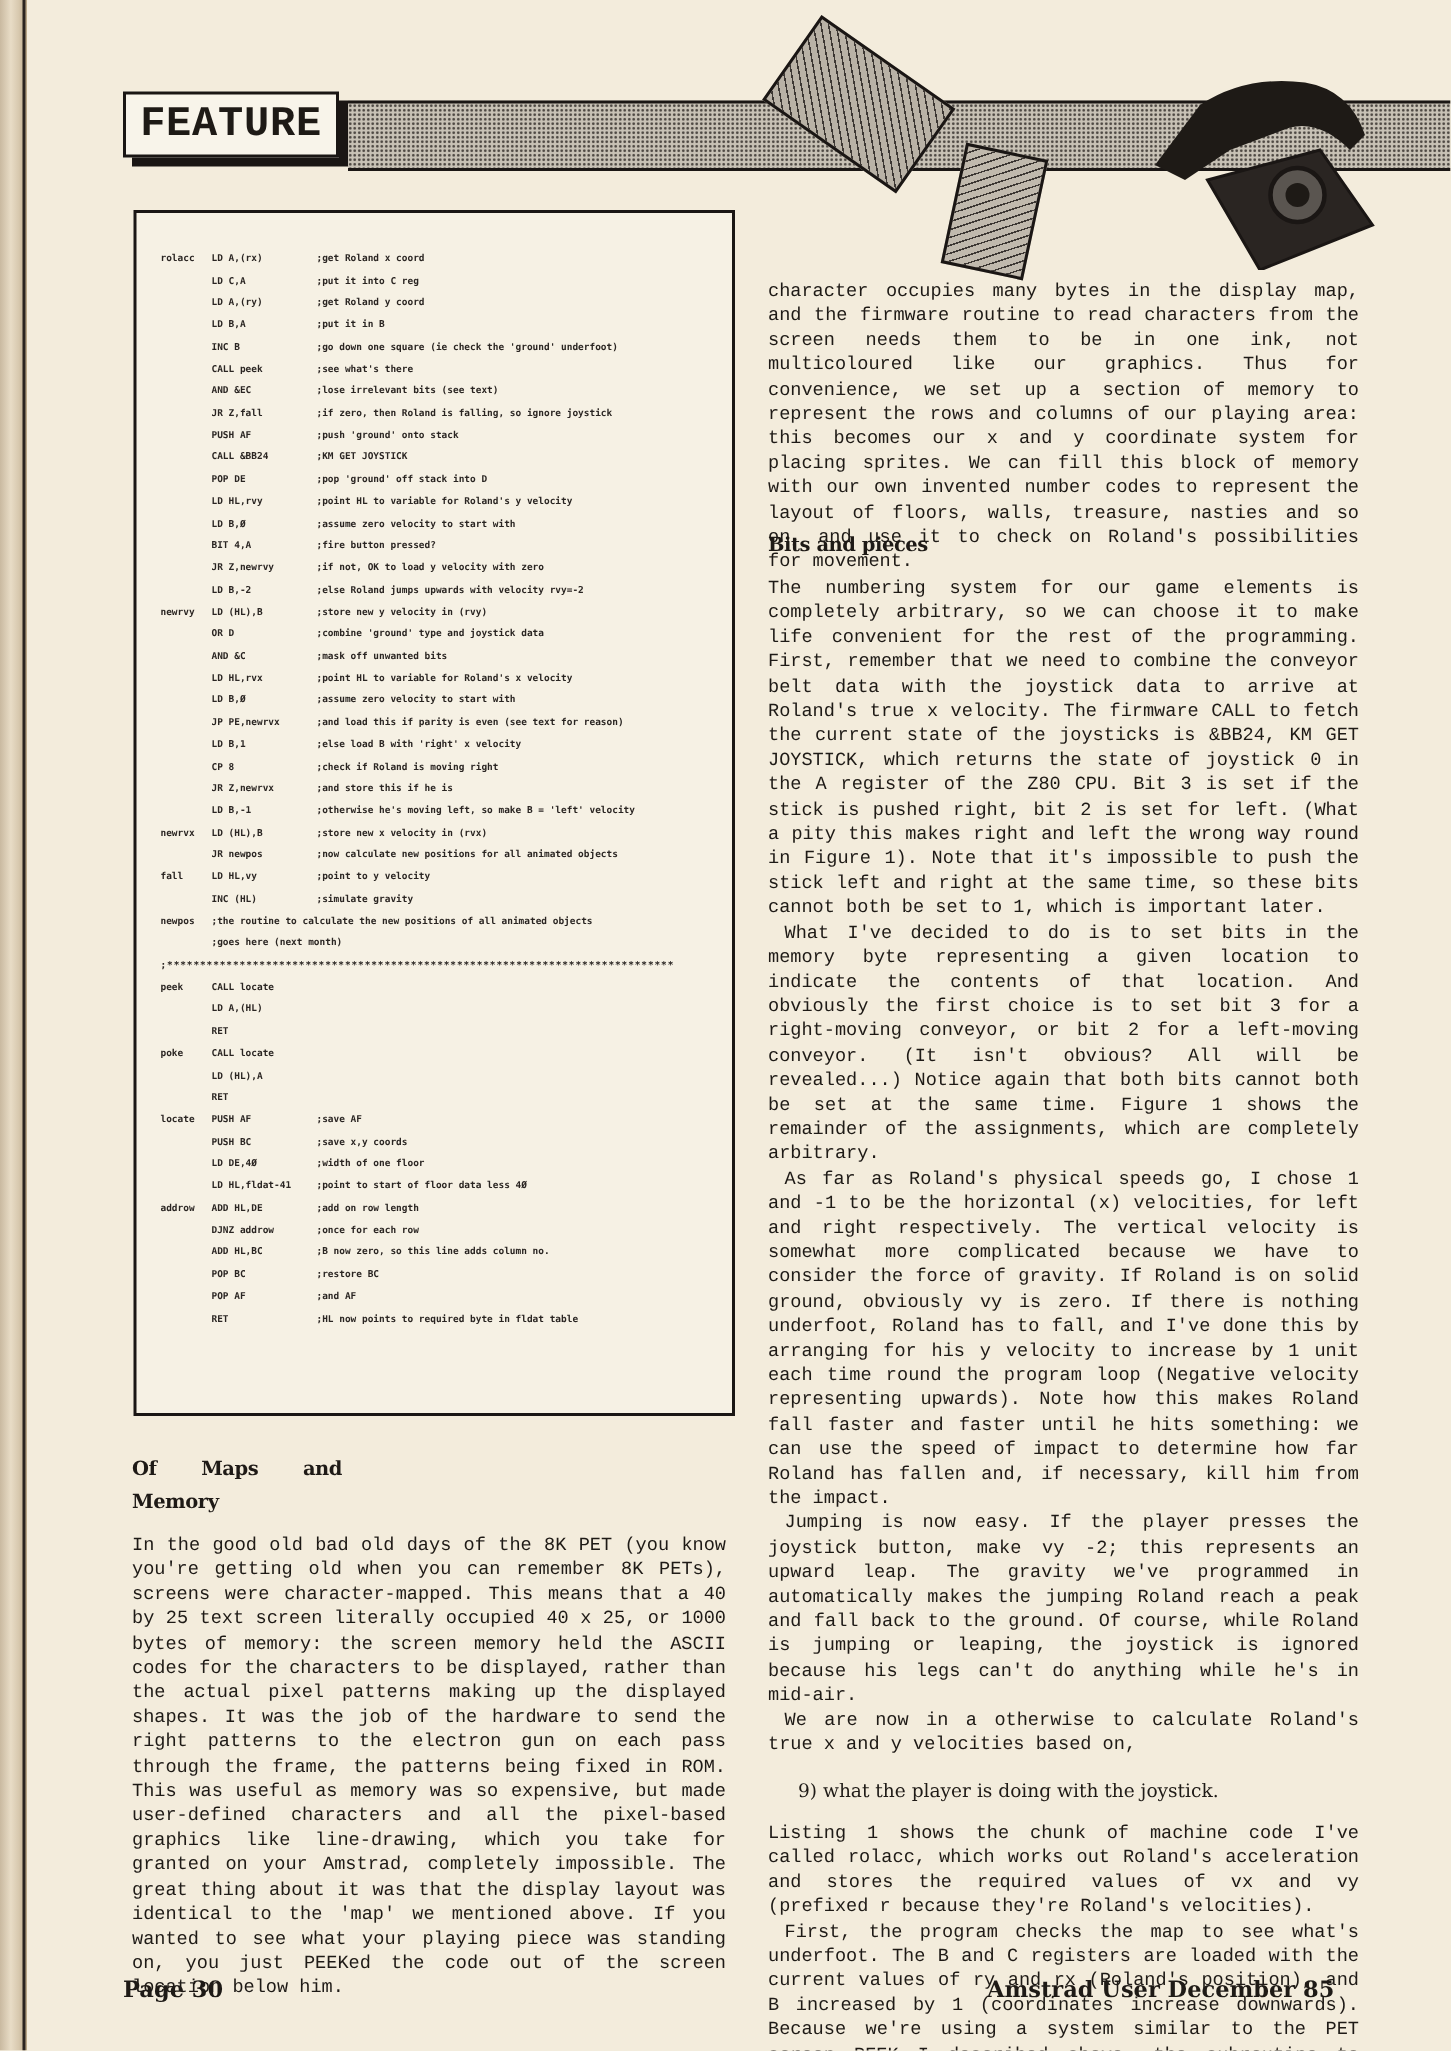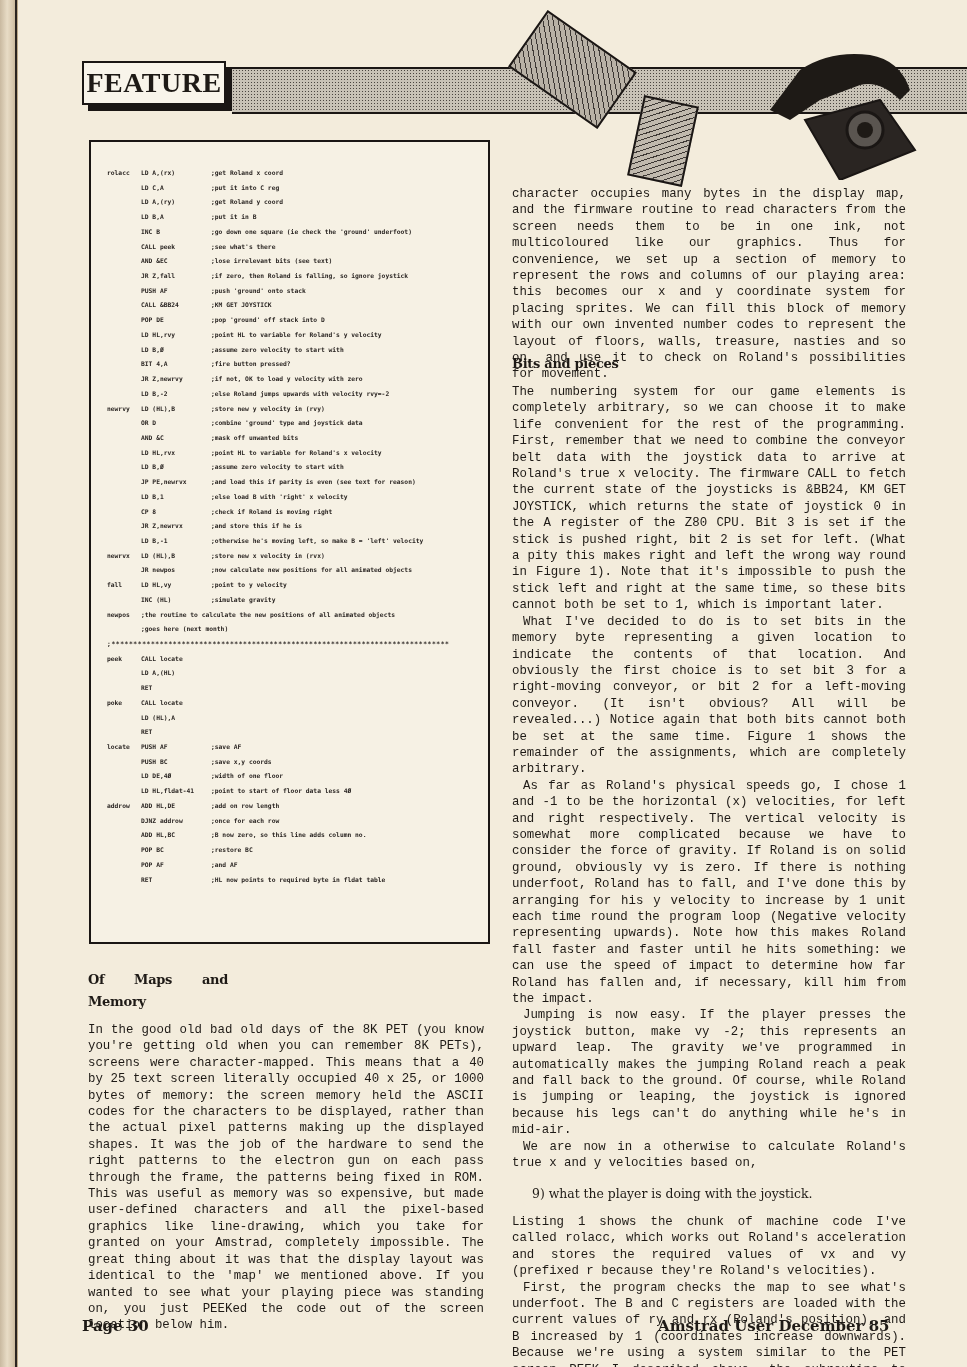--- a/index.html
+++ b/index.html
@@ -13,21 +13,21 @@
     position: absolute; left: 0; top: 0; width: 18px; height: 1367px;
     background: linear-gradient(90deg, #c9b9a0 0%, #e8dcc6 40%, #d7c8ae 70%, #b8a585 100%);
   }
   .spine-line { position: absolute; left: 15px; top: 0; width: 2px; height: 1367px; background: #2a2420; }
   
   .feature-box {
     position: absolute; left: 82px; top: 61px; width: 140px; height: 40px;
     background: #f8f4ea; border: 2px solid #1a1614;
     box-shadow: 6px 6px 0 #1a1614;
     display: flex; align-items: center; justify-content: center;
-    font-family: Liberation Serif, serif; font-weight: bold; font-size: 28px; letter-spacing: 0.5px;
+    font-family: Liberation Mono, monospace; font-weight: bold; font-size: 28px; letter-spacing: 0.5px;
   }
   .banner-strip {
     position: absolute; left: 232px; top: 67px; width: 735px; height: 43px;
     border-top: 2px solid #1a1614; border-bottom: 2px solid #1a1614;
     background-color: #c8c2b6;
     background-image: radial-gradient(#4a4540 0.8px, transparent 0.9px);
     background-size: 3px 3px;
   }
   
   .illus { position: absolute; }

